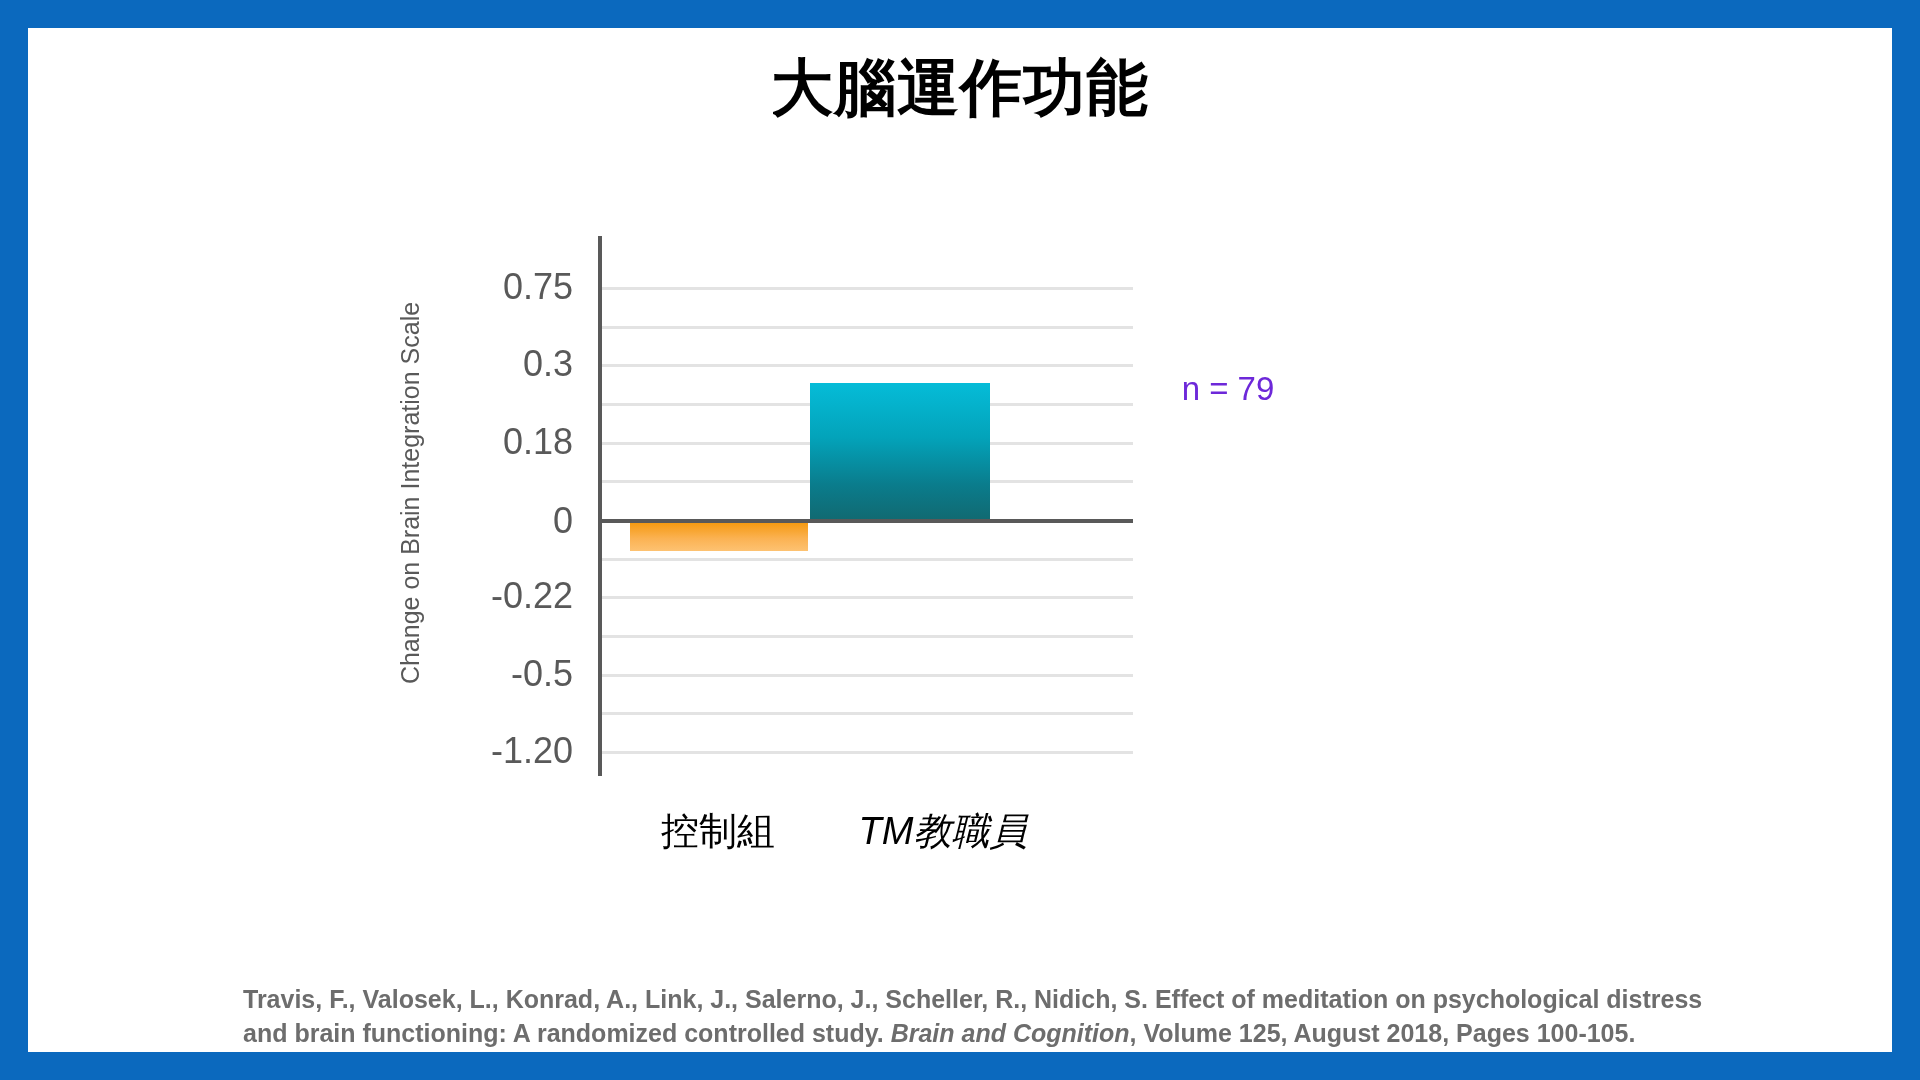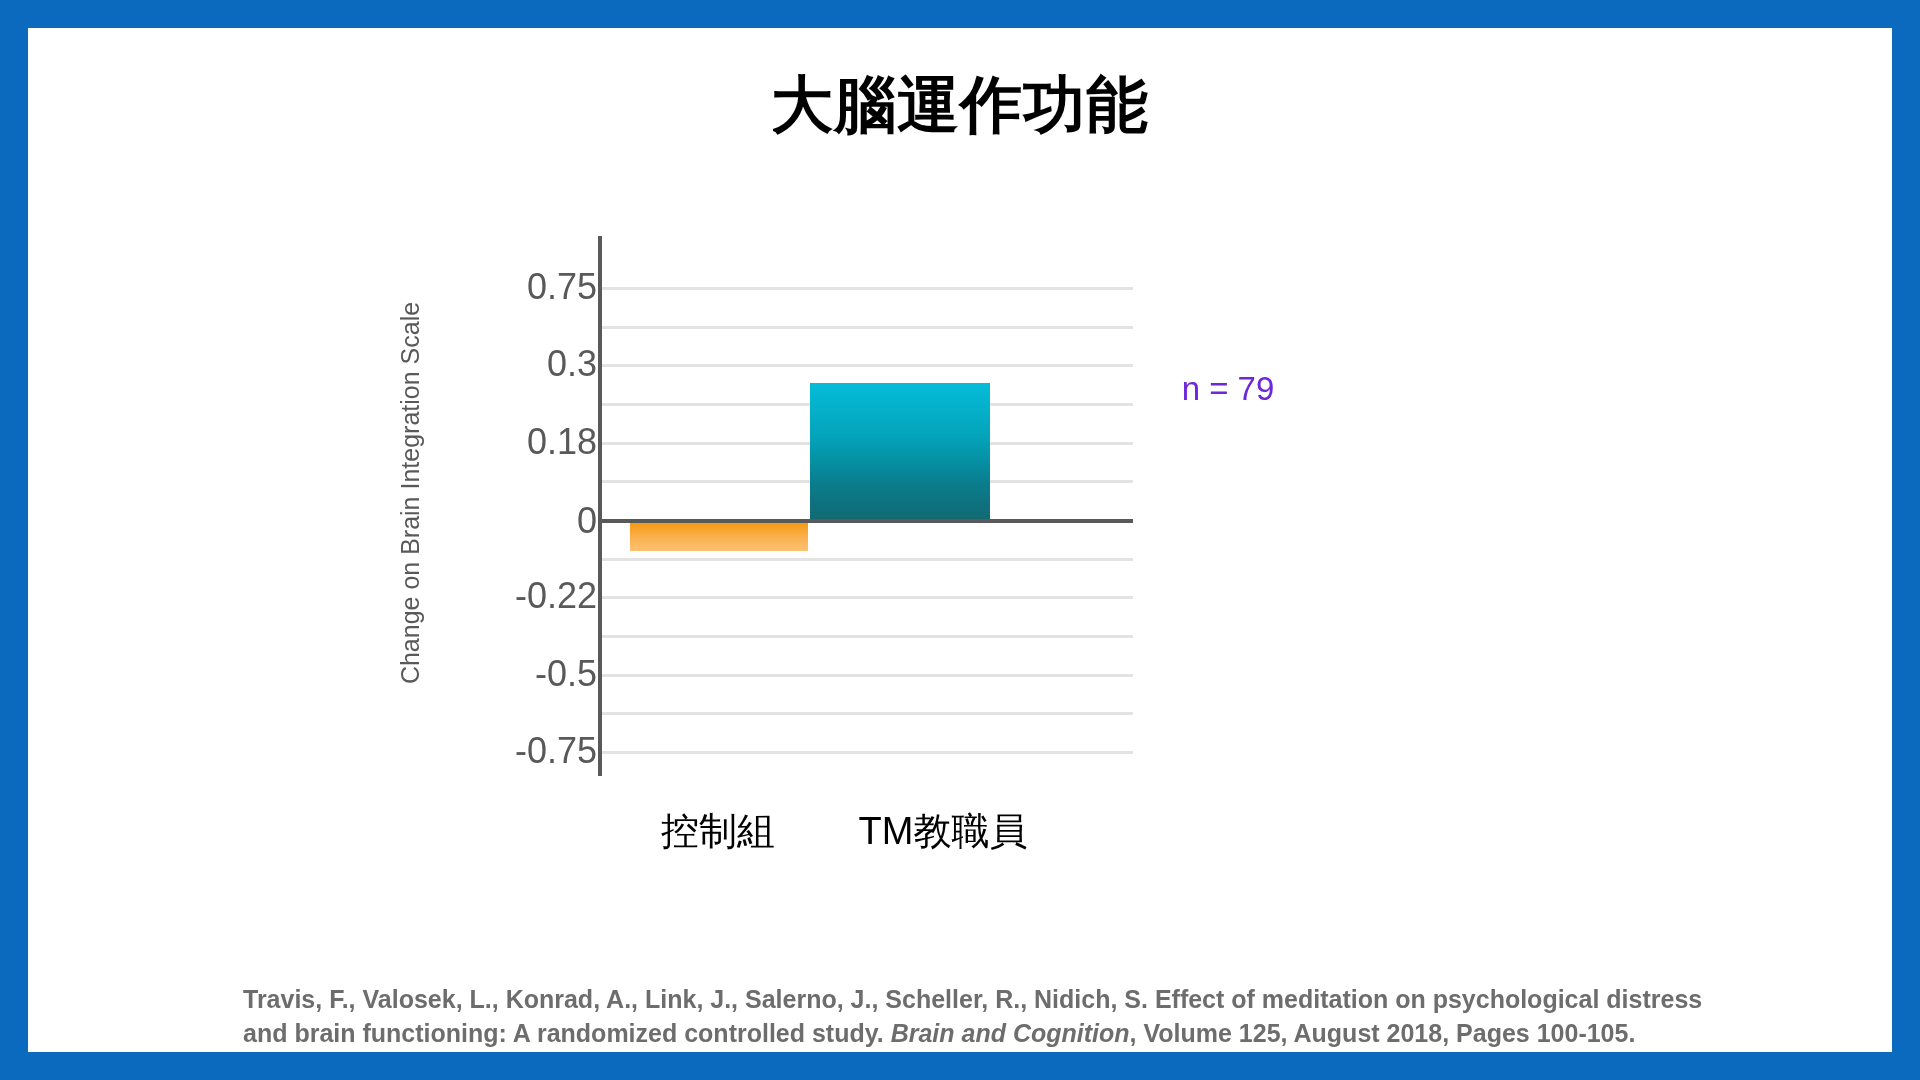--- a/index.html
+++ b/index.html
@@ -29,21 +29,21 @@
     right: 28px;
     bottom: 28px;
     background: #ffffff;
   }
 
   
   #slide-title {
     position: absolute;
     left: 0;
     right: 0;
-    top: 43px;
+    top: 26px;
     text-align: center;
     font-size: 62px;
     font-weight: bold;
     color: #000000;
     letter-spacing: 1px;
     line-height: 1.1;
   }
 
   
   
@@ -90,21 +90,20 @@
     white-space: nowrap;
   }
 
   
   #plot {
     position: absolute;
     left: 150px;
     top: 58px;
     width: 535px;
     height: 540px;
-    padding-left: 24px;
   }
   
   #y-spine {
     position: absolute;
     left: 0;
     top: 0;
     width: 4px;
     height: 540px;
     background: #595959;
   }
@@ -155,21 +154,21 @@
     width: 560px;
     font-size: 38px;
     color: #000000;
   }
   .cat-label {
     position: absolute;
     text-align: center;
     white-space: nowrap;
   }
   #cat-label-0 { left: 10px;  width: 220px; }
-  #cat-label-1 { left: 215px; width: 260px; }
+  #cat-label-1 { left: 215px; width: 260px; font-style: italic; }
 
   
   #citation {
     position: absolute;
     left: 215px;
     right: 150px;
     top: 955px;
     font-size: 25px;
     line-height: 1.35;
     color: #6d6d6d;
@@ -207,21 +206,21 @@
         <div class="gridline" style="top:438px"></div>
         <div class="gridline" style="top:476px"></div>
         <div class="gridline" style="top:515px"></div>
 
         <div class="tick-label" style="top:51px">0.75</div>
         <div class="tick-label" style="top:128px">0.3</div>
         <div class="tick-label" style="top:206px">0.18</div>
         <div class="tick-label" style="top:285px">0</div>
         <div class="tick-label" style="top:360px">-0.22</div>
         <div class="tick-label" style="top:438px">-0.5</div>
-        <div class="tick-label" style="top:515px">-0.75</div>
+        <div class="tick-label" style="top:515px">-1.20</div>
 
         <div class="bar" id="bar-control" style="left:32px; top:287px; width:178px; height:28px;"></div>
         <div class="bar" id="bar-tm" style="left:212px; top:147px; width:180px; height:136px;"></div>
       </div>
 
       <div id="cat-labels">
         <div class="cat-label" id="cat-label-0">控制組</div>
         <div class="cat-label" id="cat-label-1">TM教職員</div>
       </div>
 

